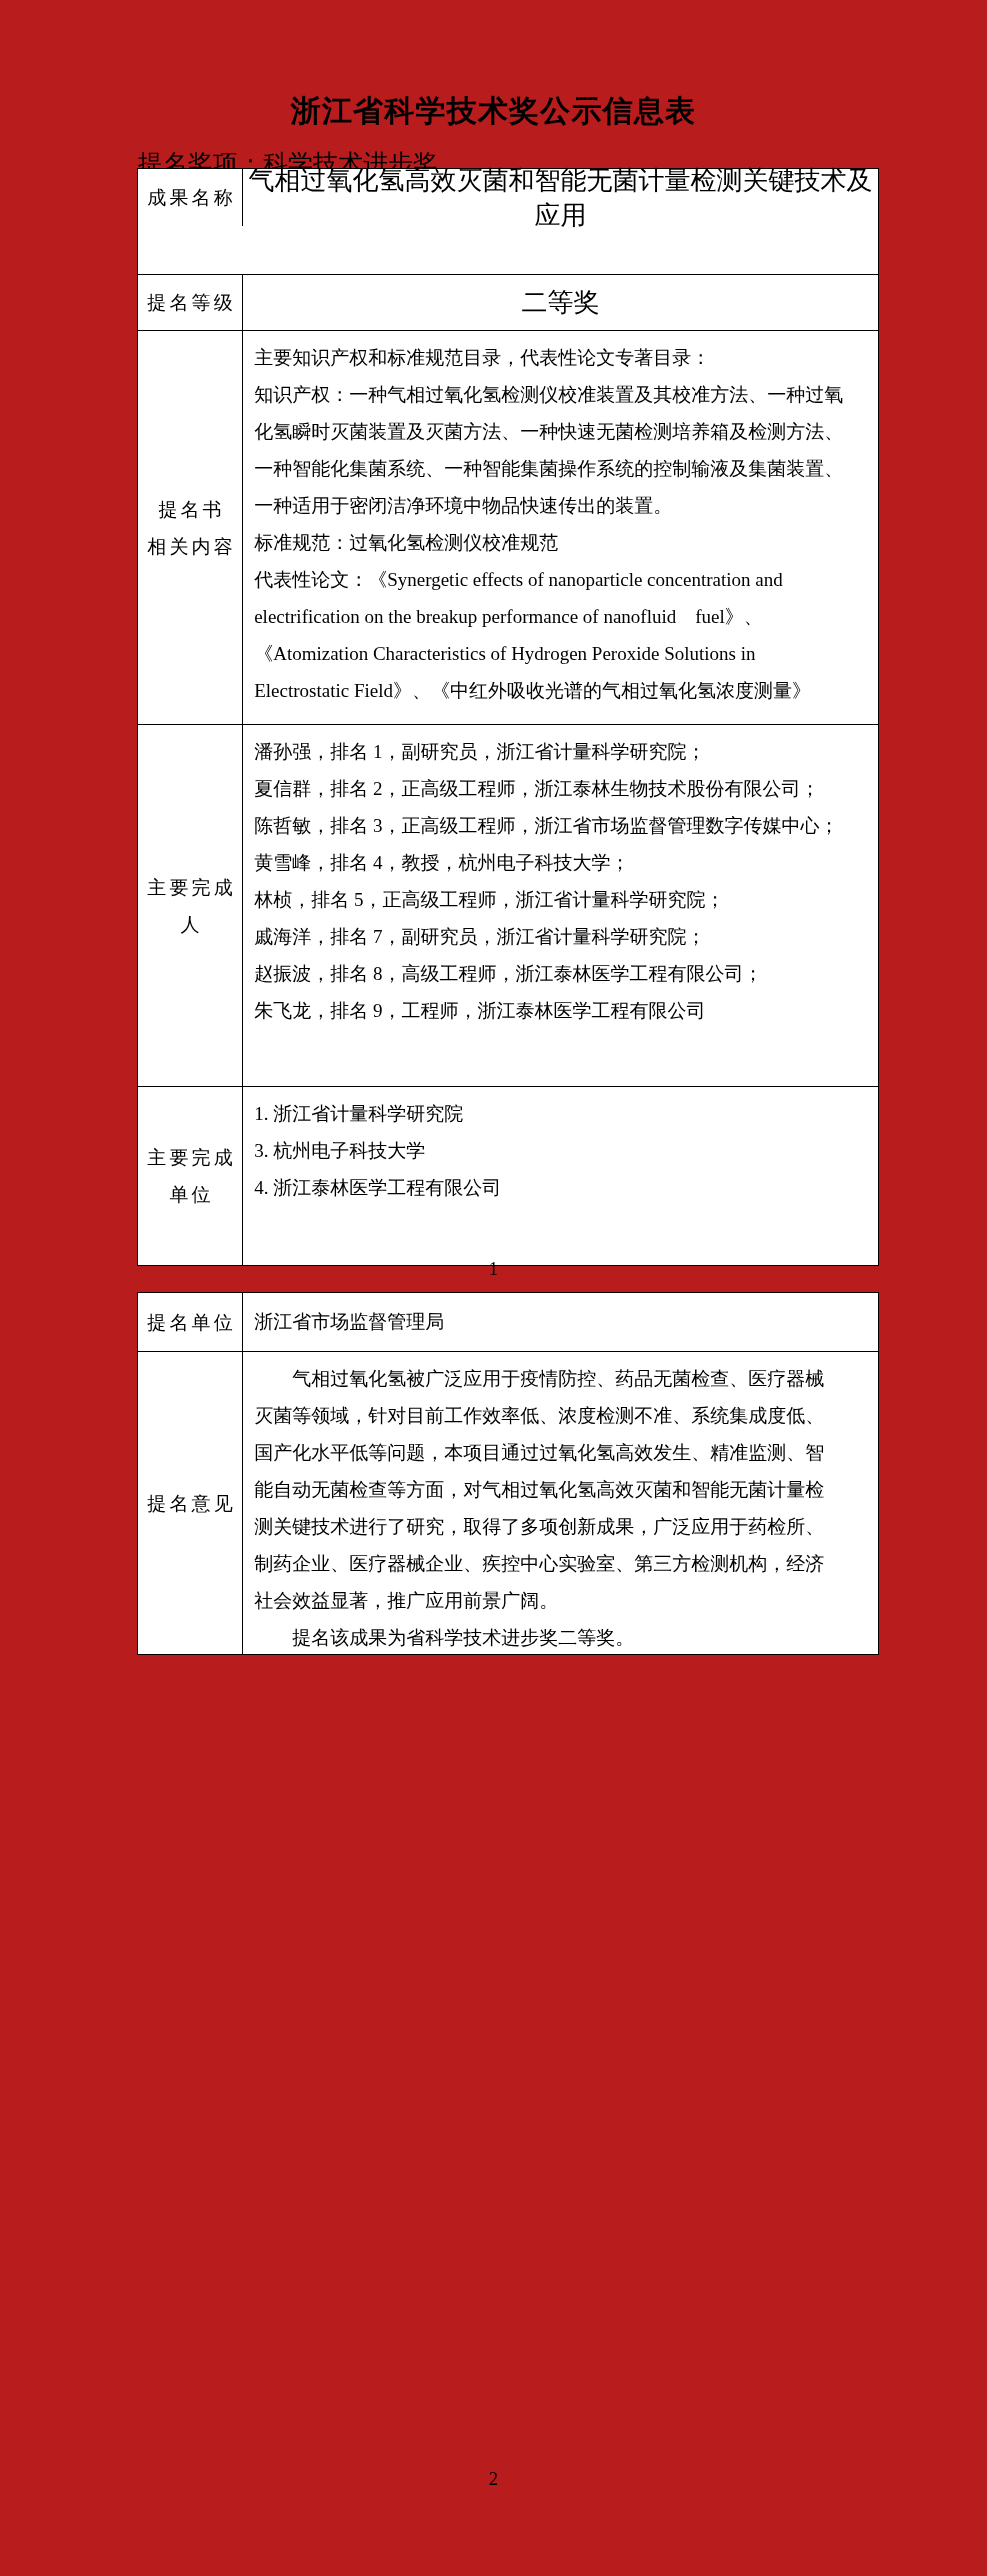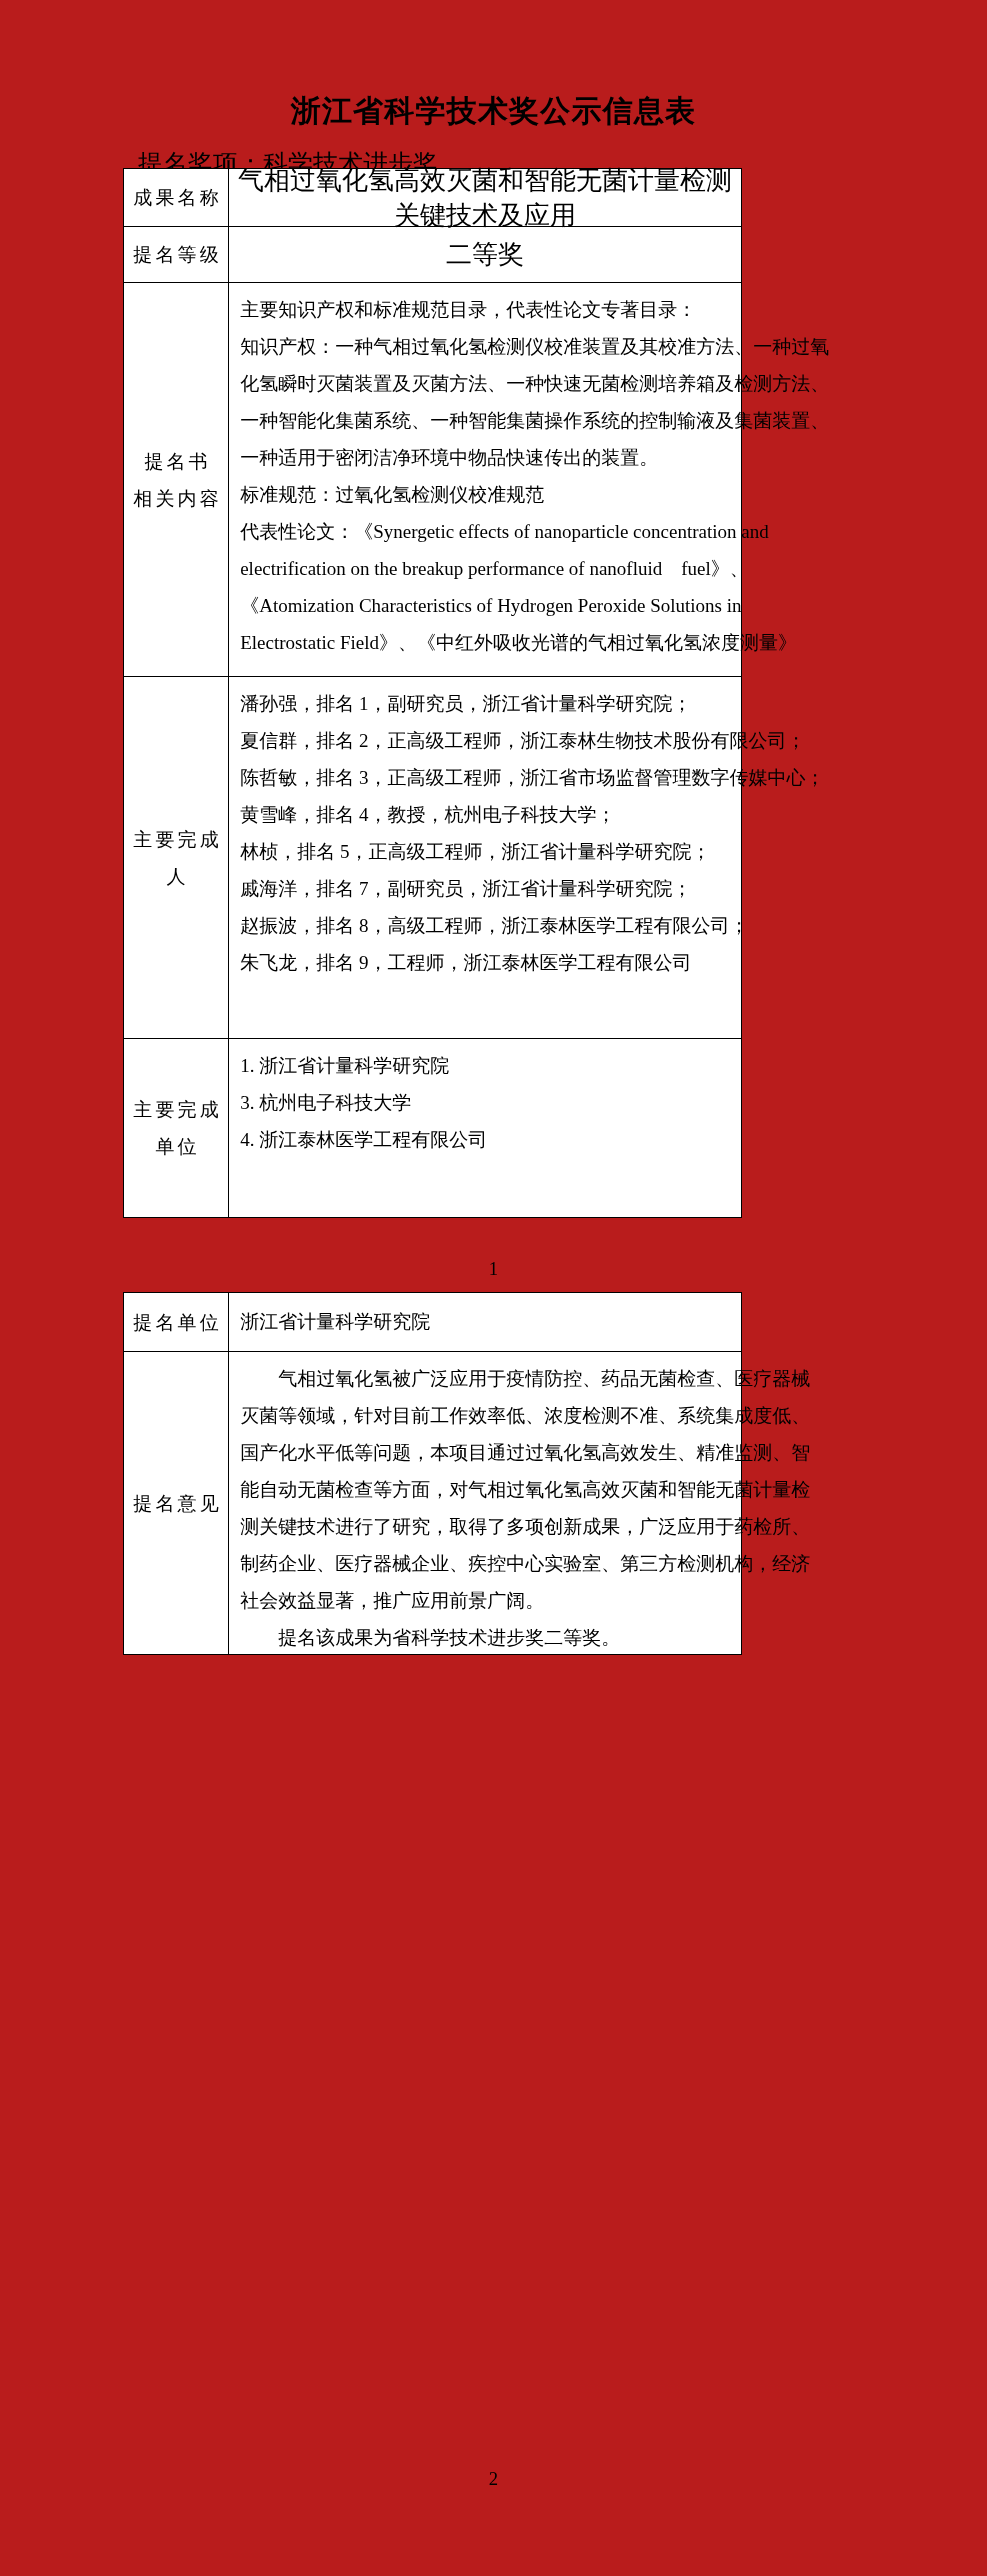--- a/index.html
+++ b/index.html
@@ -23,31 +23,31 @@
     font-weight:bold;
     letter-spacing:1.2px;
   }
   .award-line {
     position:absolute;
     top:147px; left:138px;
     font-size:25px;
   }
   .tbl {
     position:absolute;
-    left:123px;
-    width:619px;
+    left:137px;
+    width:742px;
     border:1.2px solid #000;
     background:#fff;
   }
   .tbl1 { top:168px; }
   .tbl2 { top:1292px; }
   .trow { display:flex; }
   .trow + .trow { border-top:1.2px solid #000; }
   .t1r1 { height:57px; }
-  .t1r2 { height:56px; }
+  .t1r2 { height:56px;margin-top:48px; }
   .t1r3 { height:394px; }
   .t1r4 { height:362px; }
   .t1r5 { height:179px; }
   .t2r1 { height:58px;text-align:right; }
   .t2r2 { height:303px; }
   .lbl {
     width:105px;
     border-right:1.2px solid #000;
     display:flex;
     flex-direction:column;
@@ -172,21 +172,21 @@
   </div>
 
   <div class="page-number pn1">1</div>
 
   <div class="tbl tbl2">
 
     <div class="trow t2r1">
       <div class="lbl">
         <div class="lline">提名单位</div>
       </div>
-      <div class="cnt cnt-middle-left">浙江省计量科学研究院</div>
+      <div class="cnt cnt-middle-left">浙江省市场监督管理局</div>
     </div>
 
     <div class="trow t2r2">
       <div class="lbl">
         <div class="lline">提名意见</div>
       </div>
       <div class="cnt cnt-lines">
         <div class="tl">　　气相过氧化氢被广泛应用于疫情防控、药品无菌检查、医疗器械</div>
         <div class="tl">灭菌等领域，针对目前工作效率低、浓度检测不准、系统集成度低、</div>
         <div class="tl">国产化水平低等问题，本项目通过过氧化氢高效发生、精准监测、智</div>

